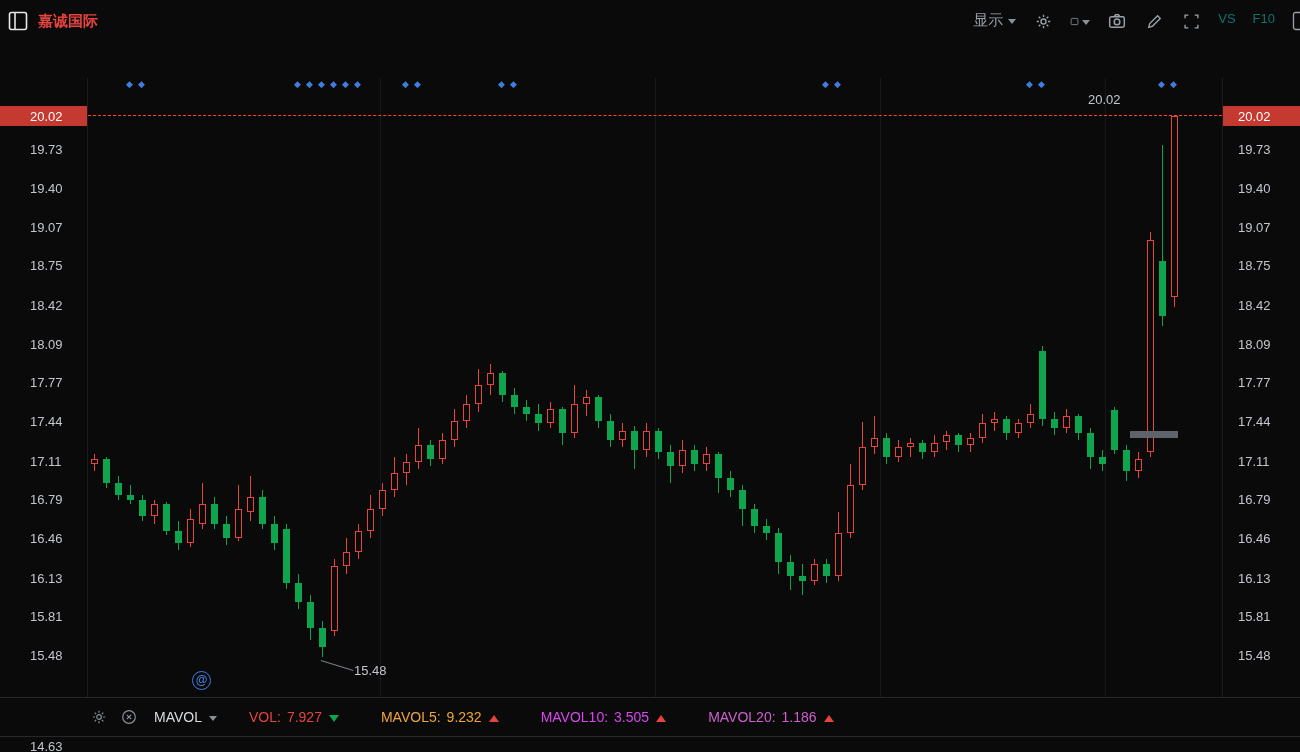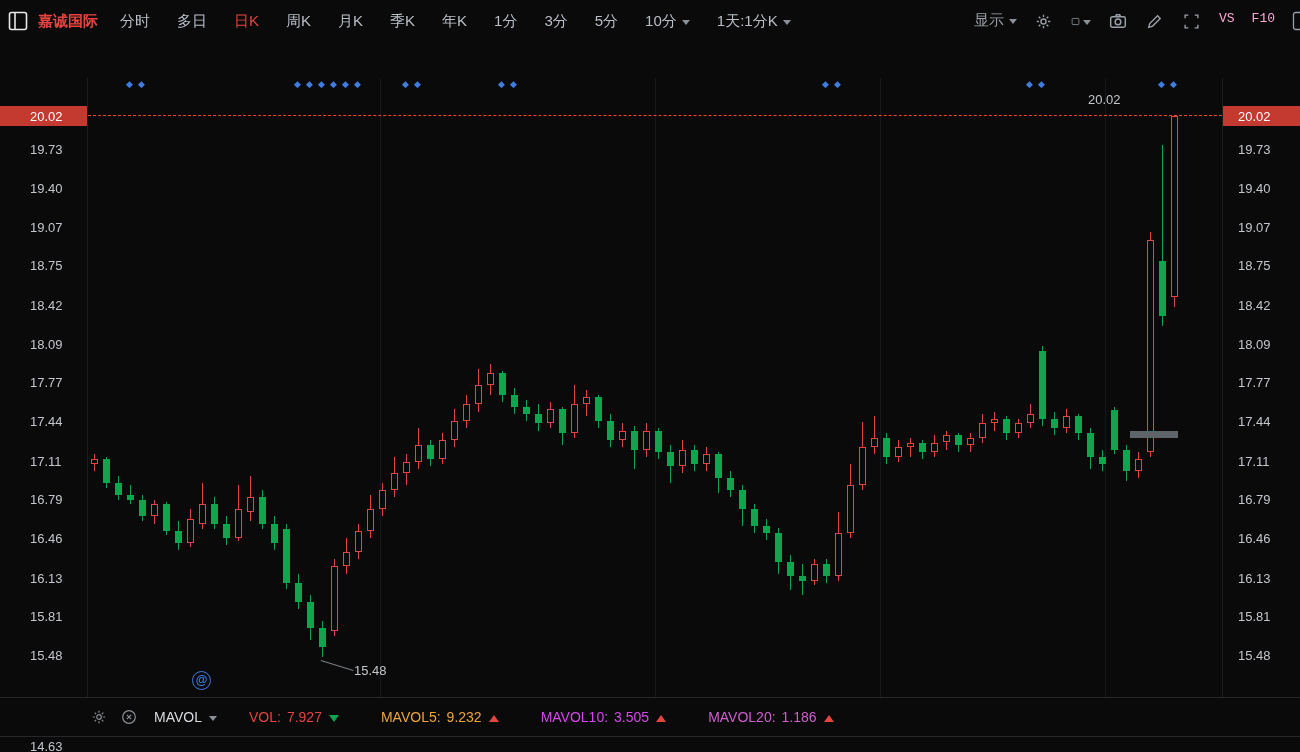--- a/index.html
+++ b/index.html
@@ -11,21 +11,21 @@
   .logo{width:20px;height:20px;display:flex;align-items:center;justify-content:center;cursor:pointer;}
   .stock-name{color:#e5443f;margin-left:10px;font-weight:600;cursor:pointer;white-space:nowrap;}
   .tabs{display:flex;margin-left:22px;gap:27px;align-items:center;}
   .tab{cursor:pointer;display:flex;align-items:center;gap:5px;white-space:nowrap;}
   .tab.active{color:#e5443f;}
   .caret{width:0;height:0;border-left:4px solid transparent;border-right:4px solid transparent;
          border-top:5px solid #8a9097;display:inline-block;margin-top:2px;}
   .toolbar-right{margin-left:auto;display:flex;align-items:flex-start;gap:17px;color:#9aa0a8;}
   .tb-icon{width:20px;height:20px;display:flex;align-items:center;justify-content:center;cursor:pointer;}
   .tb-icon svg{stroke:#9aa0a8;fill:none;stroke-width:1.3;}
-  .tb-text{font-size:13px;color:#f9a8d4;cursor:pointer;font-family:Liberation Mono, monospace;}
+  .tb-text{font-size:13px;color:#0f766e;cursor:pointer;}
   .cut-icon{margin-right:-12px;}
   
   .subheader{position:absolute;top:42px;left:0;width:1300px;height:36px;display:flex;align-items:center;
              justify-content:flex-end;gap:12px;border-bottom:1px solid #26282c;box-sizing:border-box;}
   .adjust{color:#4e8cf0;font-size:14px;margin-right:8px;cursor:pointer;}
   .sh-icon{width:20px;height:20px;display:flex;align-items:center;justify-content:center;cursor:pointer;}
   .sh-icon svg{stroke:#8a9097;fill:none;stroke-width:1.3;}
   .sh-icon.cut{margin-right:-9px;}
   
   .chart-region{position:absolute;top:78px;left:0;width:1300px;height:619px;}
@@ -75,40 +75,20 @@
 <div id="app">
 
   <div class="toolbar">
     <span class="logo">
       <svg width="20" height="20" viewBox="0 0 20 20">
           <rect x="1.5" y="1.5" width="17" height="17" rx="2" fill="none" stroke="#e8e8e8" stroke-width="1.6"></rect>
           <path d="M7 1.5v17" stroke="#e8e8e8" stroke-width="1.6"></path>
         </svg>
     </span>
     <span class="stock-name">嘉诚国际</span>
-    <nav class="tabs">
-      <span class="tab">分时</span>
-      <span class="tab">多日</span>
-      <span class="tab active">日K</span>
-      <span class="tab">周K</span>
-      <span class="tab">月K</span>
-      <span class="tab">季K</span>
-      <span class="tab">年K</span>
-      <span class="tab">1分</span>
-      <span class="tab">3分</span>
-      <span class="tab">5分</span>
-      <span class="tab">
-          <span>10分</span>
-          <i class="caret"></i>
-        </span>
-      <span class="tab">
-          <span>1天:1分K</span>
-          <i class="caret"></i>
-        </span>
-    </nav>
     <div class="toolbar-right">
       <span class="tab">
           <span>显示</span>
           <i class="caret"></i>
         </span>
       <span class="tb-icon">
         <svg width="17" height="17" viewBox="0 0 16 16">
             <circle cx="8" cy="8" r="2.4"></circle>
             <path d="M8 1.6v2.1M8 12.3v2.1M1.6 8h2.1M12.3 8h2.1M3.5 3.5l1.5 1.5M11 11l1.5 1.5M12.5 3.5L11 5M5 11l-1.5 1.5"></path>
           </svg>

